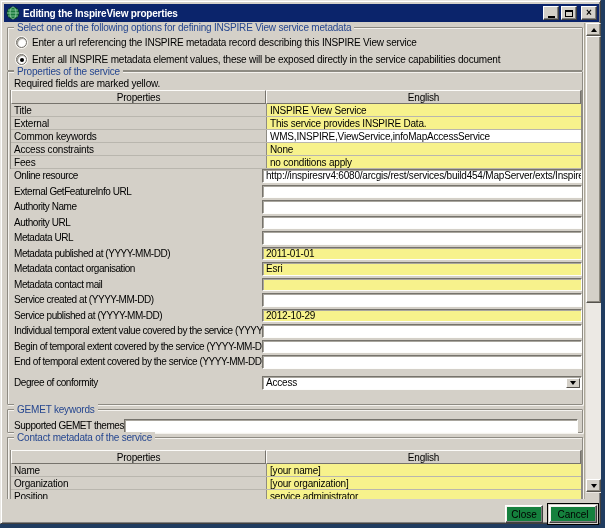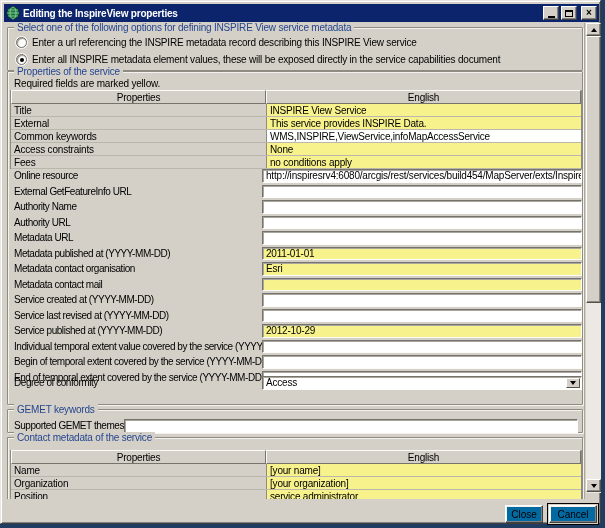--- a/index.html
+++ b/index.html
@@ -73,21 +73,21 @@
   .sb .btn { position:absolute; left:0; width:15px; height:13px; background:#d4d0c8; border:1px solid;
              border-color:#fff #55524c #55524c #fff; box-shadow: inset -1px -1px 0 #8b887f;
              display:flex; align-items:center; justify-content:center; cursor:pointer; }
   .sb .up { top:0; } .sb .down { bottom:0; }
   .tri-up-s  { width:0; height:0; border-left:3px solid transparent; border-right:3px solid transparent; border-bottom:4px solid #000; }
   .tri-dn-s  { width:0; height:0; border-left:3px solid transparent; border-right:3px solid transparent; border-top:4px solid #000; }
   .thumb { position:absolute; left:0; top:13px; width:15px; height:267px; background:#d4d0c8; border:1px solid;
            border-color:#fff #55524c #55524c #fff; box-shadow: inset -1px -1px 0 #8b887f; cursor:pointer; }
 
   
-  .footer-btn { position:absolute; background:#0369a1; border:1px solid; border-color:#fff #404040 #404040 #fff;
+  .footer-btn { position:absolute; background:#15803d; border:1px solid; border-color:#fff #404040 #404040 #fff;
                 box-shadow: inset -1px -1px 0 #808080, inset 1px 1px 0 #f5f3ef;
                 font-size:10px; display:flex; align-items:center; justify-content:center; cursor:pointer;text-align:center; }
   .btn-close { left:504px; top:504px; width:38px; height:18px; }
   .btn-cancel-ring { position:absolute; left:546px; top:502px; width:52px; height:22px; border:1px solid #000; background:#d4d0c8; }
   .btn-cancel { left:548px; top:504px; width:48px; height:18px; }
 
   .gemet-row { position:absolute; left:6px; top:9px; right:4px; display:flex; align-items:center; }
   .gemet-label { flex:0 0 82px; letter-spacing:-0.45px; white-space:nowrap; }
 </style>
 </head>
@@ -207,24 +207,20 @@
   <div class="frow">
     <span class="flabel">Metadata contact mail</span>
     <span class="tb req"></span>
   </div>
 
   <div class="frow">
     <span class="flabel">Service created at (YYYY-MM-DD)</span>
     <span class="tb"></span>
   </div>
 
-  <div class="frow">
-    <span class="flabel">Service last revised at (YYYY-MM-DD)</span>
-    <span class="tb"></span>
-  </div>
 
   <div class="frow">
     <span class="flabel">Service published at (YYYY-MM-DD)</span>
     <span class="tb req">2012-10-29</span>
   </div>
 
   <div class="frow">
     <span class="flabel">Individual temporal extent value covered by the service (YYYY-MM-DD)</span>
     <span class="tb"></span>
   </div>

